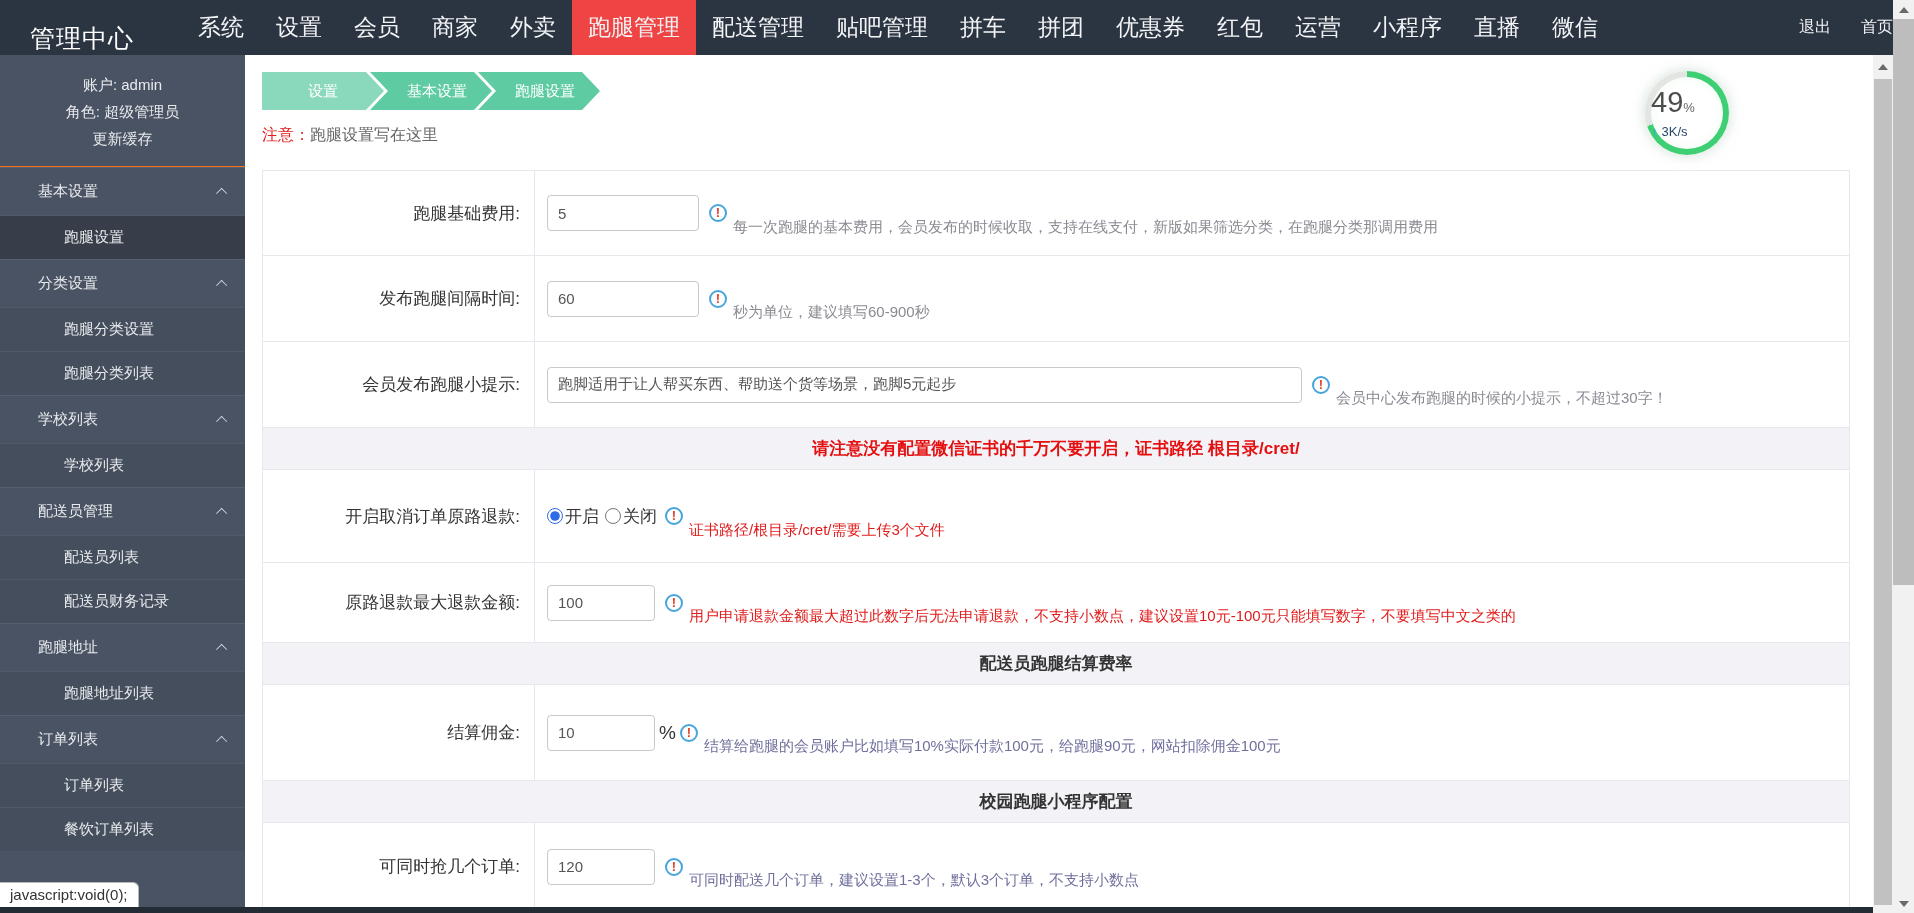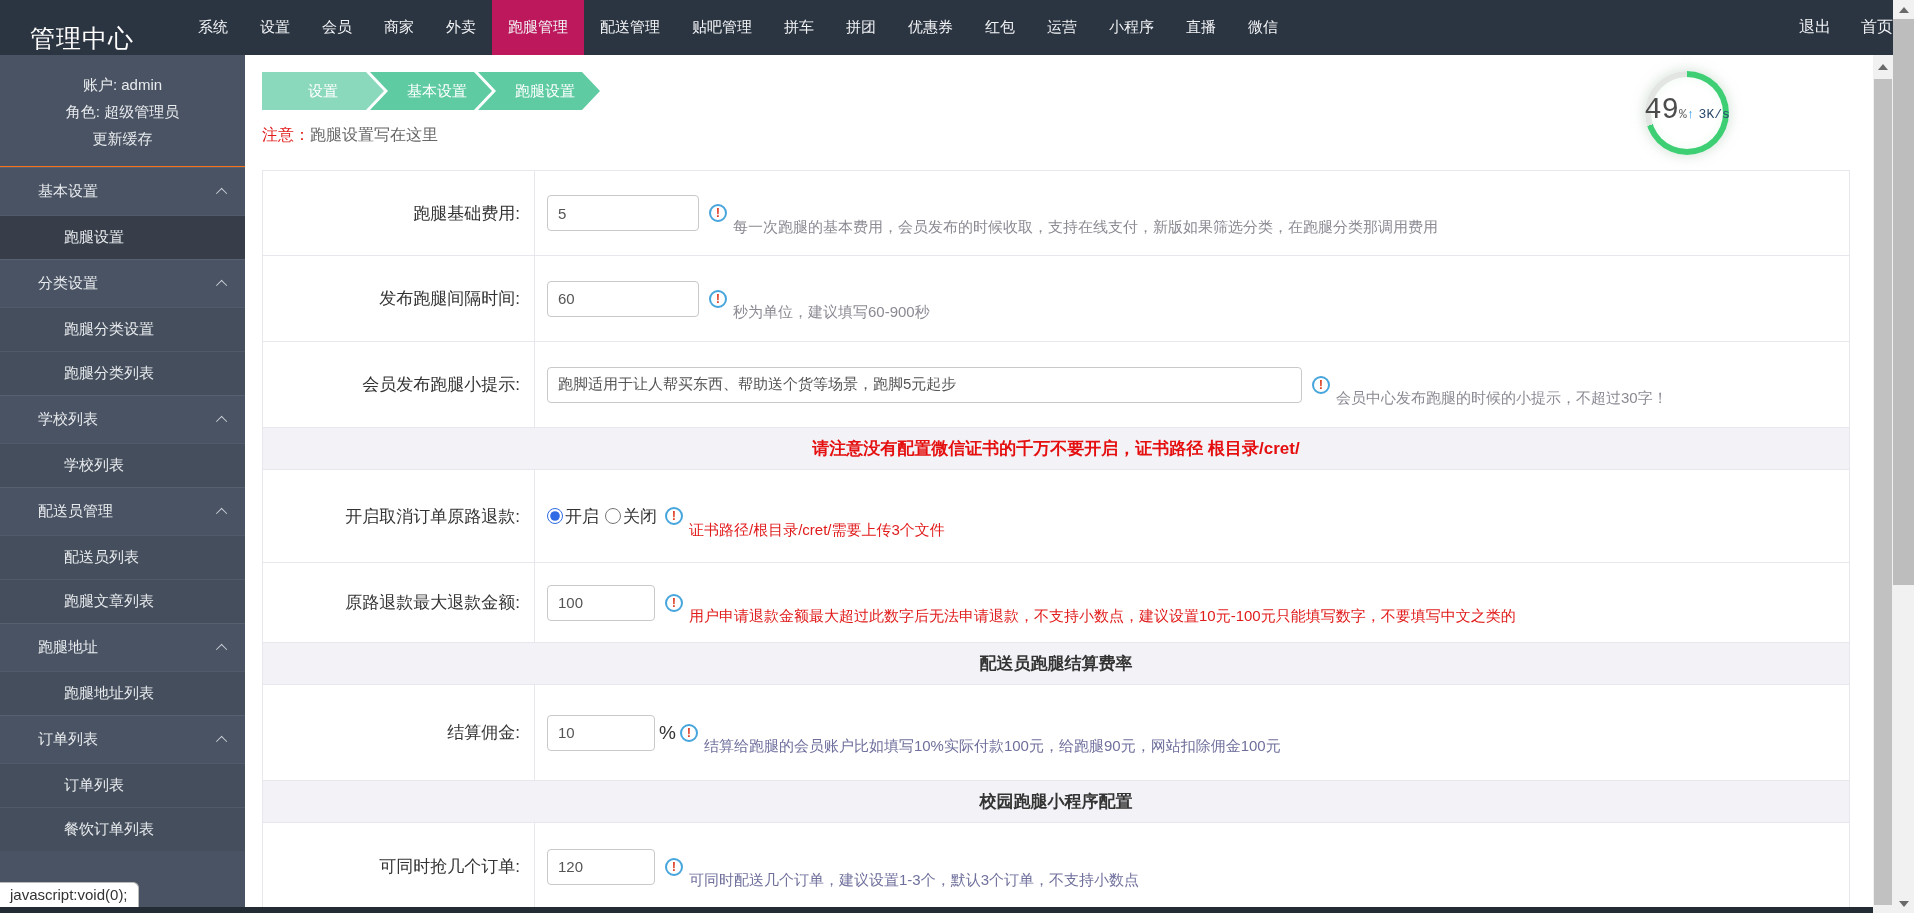--- a/index.html
+++ b/index.html
@@ -2,22 +2,22 @@
 <html><head>
 <meta charset="utf-8">
 <style>
   * { margin:0; padding:0; box-sizing:border-box; }
   html,body { width:1914px; height:913px; overflow:hidden; font-family:"Liberation Sans","DejaVu Sans",sans-serif; background:#fff; }
 
   
   .topnav { position:absolute; top:0; left:0; right:21px; height:55px; background:#2b3441; display:flex; align-items:center; color:#fff; z-index:30; }
   .brand { font-size:25px; padding:0 48px 0 30px; letter-spacing:1px; white-space:nowrap;margin-top:22px; }
   .nav-items { display:flex; height:55px; align-items:stretch; }
-  .nav-item { display:flex; align-items:center; padding:12px 16px; font-size:15px; color:#f2f4f6; cursor:pointer; white-space:nowrap; }
-  .nav-item.active { background:#be185d; }
+  .nav-item { display:flex; align-items:center; padding:12px 16px; font-size:23px; color:#f2f4f6; cursor:pointer; white-space:nowrap; }
+  .nav-item.active { background:#ef4444; }
   .nav-right { margin-left:auto; display:flex; gap:30px; }
   .nav-right .nav-item { padding:0; font-size:16px; }
 
   
   .sidebar { position:absolute; top:55px; left:0; width:245px; bottom:0; background:#4a5363; color:#e8ebee; z-index:20; }
   .account { padding:16px 8px 14px; text-align:center; font-size:15px; line-height:27px; border-bottom:1px solid #f97316; }
   .refresh-link { cursor:pointer; }
   .side-section-header { height:48px; display:flex; align-items:center; padding:0 18px 0 38px; font-size:15px; border-top:1px solid #566070; cursor:pointer; }
   .side-section-header:first-of-type { border-top:none; }
   .caret-up { margin-left:auto; width:8px; height:8px; border-left:1px solid #cad0d8; border-top:1px solid #cad0d8; transform:rotate(45deg) translateY(2px); }
@@ -34,21 +34,21 @@
   .crumb.notch { clip-path:polygon(0 0, calc(100% - 18px) 0, 100% 50%, calc(100% - 18px) 100%, 0 100%, 18px 50%); margin-left:-14px; padding-left:12px; }
   .crumb.c1 { background:#8bd9bd; }
   .crumb.c2, .crumb.c3 { background:#5fcba3; }
   .notice { position:absolute; top:70px; left:17px; font-size:16px; }
   .notice .nlabel { color:#e11b1b; }
   .notice .ntext { color:#666; }
 
   
   .gauge { position:absolute; top:16px; left:1400px; width:84px; height:84px; border-radius:50%;
            background:conic-gradient(#3ecf74 0 70%, #e2e5e2 70% 100%); box-shadow:0 0 14px rgba(120,160,130,.35); }
-  .gauge-inner { position:absolute; inset:6px; border-radius:50%; background:radial-gradient(circle, #ffffff 52%, #ecfaef 100%); display:flex; align-items:center; justify-content:center;font-family:Liberation Mono, monospace; }
+  .gauge-inner { position:absolute; inset:6px; border-radius:50%; background:radial-gradient(circle, #ffffff 52%, #ecfaef 100%); display:flex; flex-direction:column; align-items:flex-start; justify-content:center; }
   .gauge-num { font-size:29px; color:#4c4c4c; line-height:28px; }
   .gauge-num .pct { font-size:13px; color:#666; }
   .gauge-speed { font-size:13px; color:#27486a; margin-top:2px; }
   .gauge-speed .up-arrow { color:#2d9cf4; margin-right:4px; font-size:13px; }
 
   
   .ftable { position:absolute; top:115px; left:17px; width:1588px; border:1px solid #e7e7ee; border-bottom:none; background:#fff; }
   .frow { display:flex; border-bottom:1px solid #e7e7ee; }
   .fl { width:272px; flex:0 0 272px; border-right:1px solid #e7e7ee; display:flex; align-items:center; justify-content:flex-end; padding-right:14px; font-size:17px; color:#333; }
   .fv { flex:1; display:flex; align-items:center; padding-left:12px; }
@@ -127,21 +127,21 @@
     <span>学校列表</span>
     <span class="caret-up"></span>
   </div>
   <div class="side-item">学校列表</div>
 
   <div class="side-section-header">
     <span>配送员管理</span>
     <span class="caret-up"></span>
   </div>
   <div class="side-item">配送员列表</div>
-  <div class="side-item">跑腿文章列表</div>
+  <div class="side-item">配送员财务记录</div>
 
   <div class="side-section-header">
     <span>跑腿地址</span>
     <span class="caret-up"></span>
   </div>
   <div class="side-item">跑腿地址列表</div>
 
   <div class="side-section-header">
     <span>订单列表</span>
     <span class="caret-up"></span>

